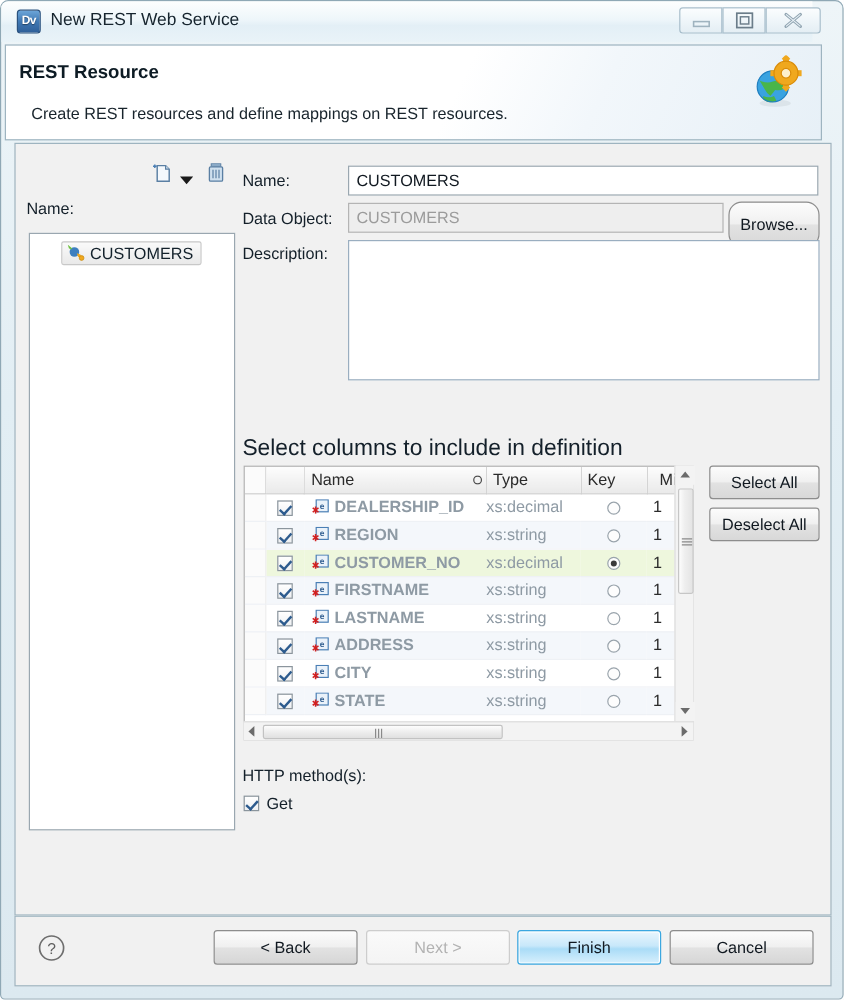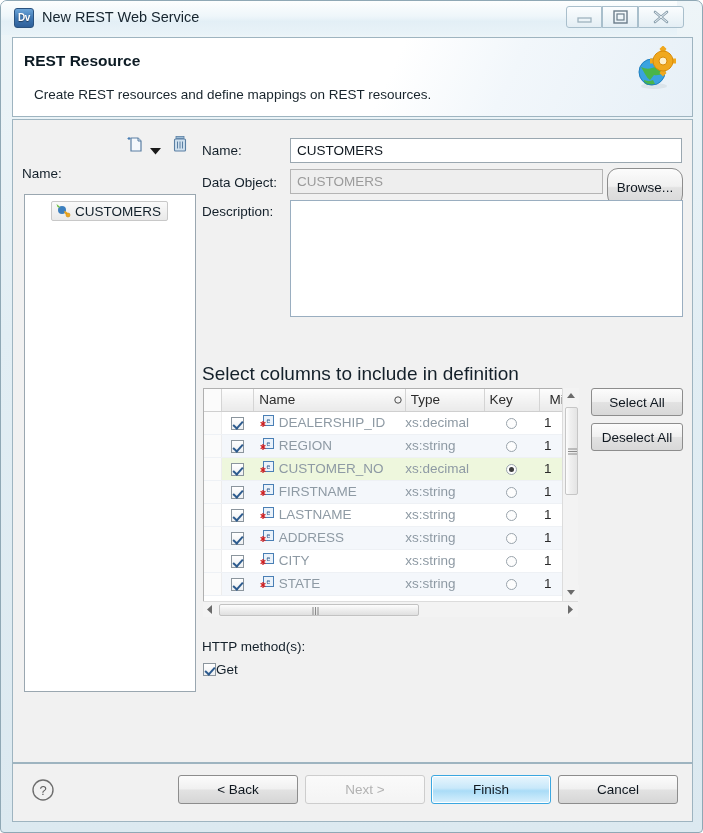--- a/index.html
+++ b/index.html
@@ -46,21 +46,21 @@
     border: 1px solid #a9bfcc;
     background: linear-gradient(180deg,#fbfdfe 0%, #eef5f9 55%, #e4eef4 100%);
   }
   #btn-min { left: 565px; border-radius: 3px 0 0 3px; }
   #btn-max { left: 601px; }
   #btn-close { left: 637px; width: 46px; border-radius: 0 3px 3px 0; }
   .winbtn svg { display:block; margin: 0 auto; }
 
   
   #header {
-    position: absolute; left: 11px; top: 36px;
+    position: absolute; left: 3px; top: 36px;
     width: 681px; height: 80px;
     background: linear-gradient(115deg,#ffffff 0%, #ffffff 55%, #f2f7fb 72%, #e7f0f7 100%);
     border: 1px solid #9eb4c0;
   }
   #header-title {
     position: absolute; left: 11px; top: 14px;
     font-size: 15.5px; font-weight: bold; color: #0d1b24;
   }
   #header-desc {
     position: absolute; left: 21px; top: 49px;
@@ -193,21 +193,21 @@
     overflow: hidden;
   }
   tr.alt td { background: #f4f7fb; }
   tr.sel  td { background: #eef7dd; }
   .c-grip   { width: 17px; background: #fbfbfb !important; border-right:1px solid #ededed; }
   .c-check  { width: 31px; text-align: center; }
   .c-name   { width: 146px; }
   .c-type   { width: 76px; }
   .c-key    { width: 53px; text-align: center; }
   .c-min    { width: 36px; padding-left: 5px !important; color:#2b2b2b !important; }
-  .cellname { display: flex; align-items: flex-start; gap: 4px; padding-left: 6px; }
+  .cellname { display: flex; align-items: flex-end; gap: 4px; padding-left: 6px; font-weight: bold; }
 
   .chk {
     display: inline-block; width: 13px; height: 13px;
     border: 1px solid #8b959d; background: linear-gradient(180deg,#ffffff,#eef0f2);
     position: relative; vertical-align: middle;
   }
   .chk::after {
     content: ""; position: absolute; left: 3px; top: 1px;
     width: 4px; height: 8px;
     border: solid #2d5b8e; border-width: 0 2px 2px 0;
@@ -254,21 +254,21 @@
   }
   #btn-select-all   { top: 268px; }
   #btn-deselect-all { top: 303px; }
 
   #lbl-http {
     position: absolute; left: 189px; top: 519px;
     font-size: 13.5px; color: #14202a;
   }
   #http-get-row {
     position: absolute; left: 190px; top: 542px;
-    display: flex; align-items: center; 
+    display: flex; align-items: center; gap: 6px;
     font-size: 13.5px; color: #14202a;
   }
 
   
   #footer {
     position: absolute; left: 11px; top: 762px;
     width: 681px; height: 59px;
     background: #f1f1f1;
     border: 1px solid #9eb4c0;
   }

